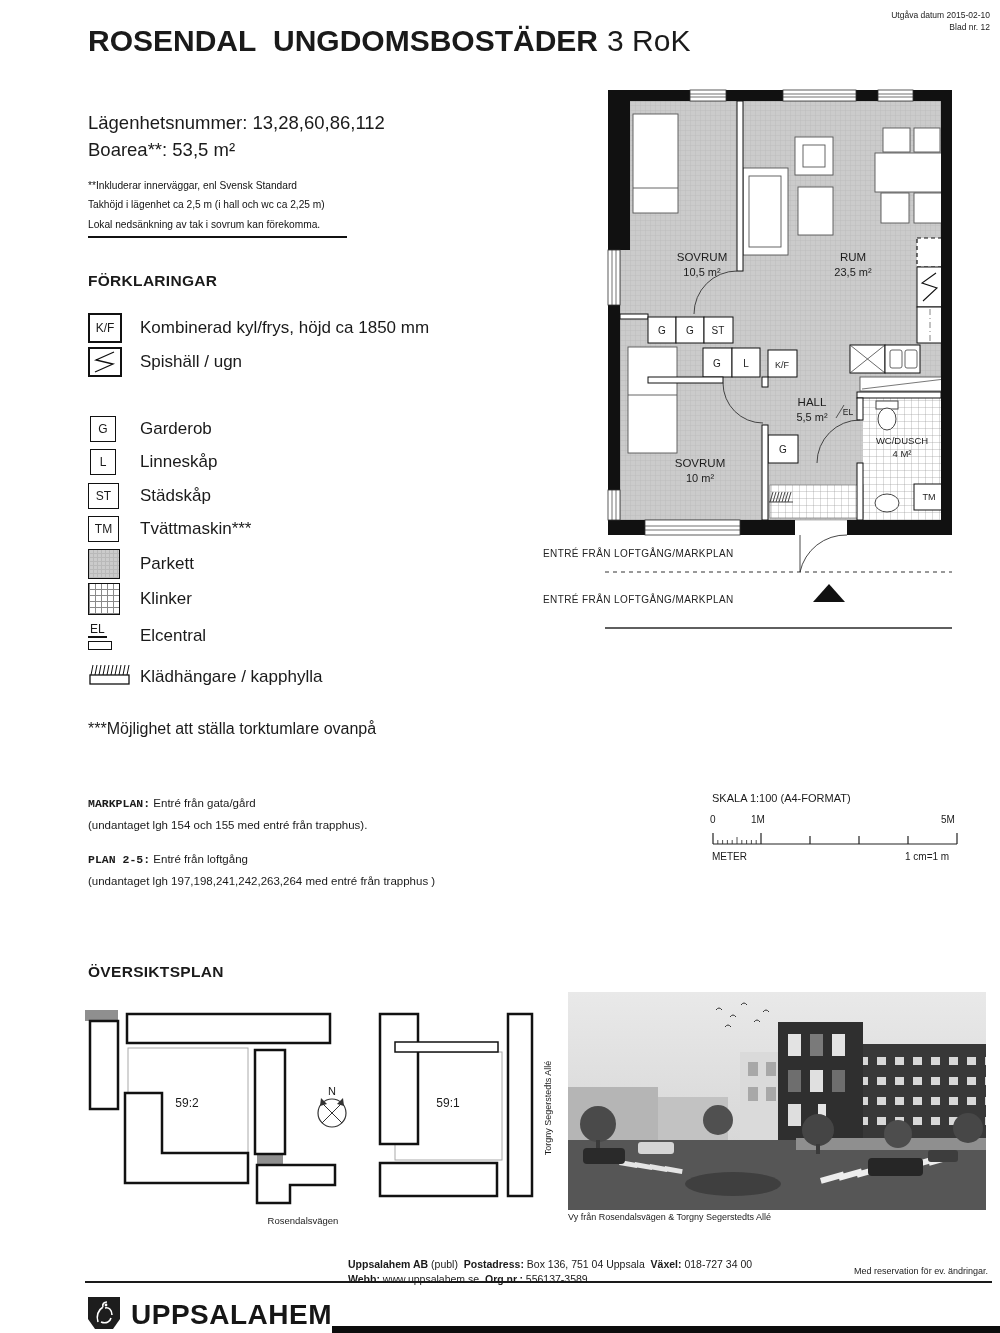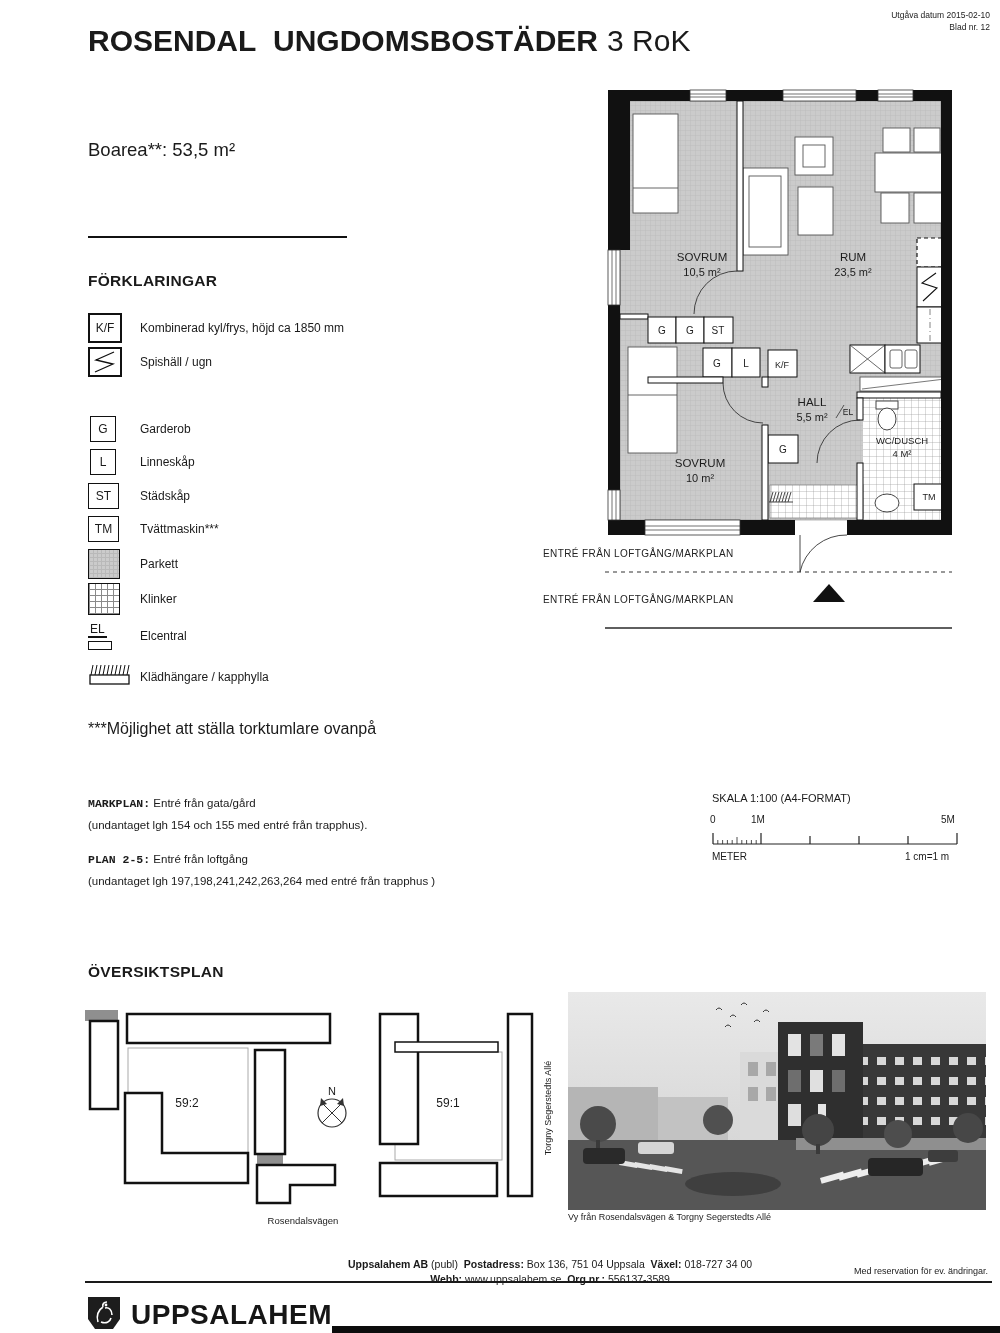--- a/index.html
+++ b/index.html
@@ -9,21 +9,21 @@
   .doc-meta{right:10px;top:9px;text-align:right;font-size:8.5px;line-height:12px;color:#222;}
   .title{left:88px;top:24px;font-size:30px;font-weight:700;letter-spacing:0;white-space:nowrap;}
   .title .suffix{font-weight:400;margin-left:9px;}
   .apt{left:88px;top:112px;font-size:18.5px;}
   .area{left:88px;top:139px;font-size:18.5px;}
   .notes{left:88px;top:176px;font-size:10.2px;line-height:19.4px;color:#111;}
   .divider{left:88px;top:236px;width:259px;border-top:2px solid #111;}
   .leg-head{left:88px;top:272px;font-size:15.5px;font-weight:700;letter-spacing:.3px;}
   .leg-row{position:absolute;left:88px;display:flex;align-items:center;}
   .leg-ic{width:52px;flex:0 0 52px;display:flex;align-items:center;}
-  .leg-lab{font-size:12px;white-space:nowrap;}
+  .leg-lab{font-size:17px;white-space:nowrap;}
   .sym-box{box-sizing:border-box;border:2px solid #111;background:#fff;display:flex;align-items:center;justify-content:center;font-size:12px;}
   .sym-kf{width:34px;height:30px;}
   .sym-sq{width:26px;height:26px;border-width:1.5px;margin-left:2px;}
   .sym-wd{width:31px;height:26px;border-width:1.5px;}
   .sym-dash{width:33px;height:31px;border:2px dashed #111;background:#fff;}
   .sw-parkett{width:30px;height:28px;border:1.5px solid #111;
      background-image:repeating-linear-gradient(0deg,#b9b9b9 0 1px,transparent 1px 4px),
                       repeating-linear-gradient(90deg,#b9b9b9 0 1px,transparent 1px 4px);
      background-color:#cbcbcb;}
   .sw-klinker{width:30px;height:30px;border:1.5px solid #111;
@@ -38,38 +38,44 @@
   .blk{font-size:11.5px;line-height:16px;white-space:nowrap;}
   .blk b{font-weight:700;font-family:Liberation Mono, monospace;}
   .scale-title{left:712px;top:792px;font-size:11px;}
   .scale-num{font-size:10px;}
   .ovh{left:88px;top:963px;font-size:15.5px;font-weight:700;letter-spacing:.3px;}
   .caption{left:568px;top:1212px;width:418px;font-size:9px;color:#222;}
   .disclaimer{right:12px;top:1266px;font-size:9px;color:#222;}
   .footrule{left:85px;top:1281px;width:907px;border-top:2px solid #1a1a1a;}
   .logo{left:85px;top:1294px;display:flex;align-items:center;gap:8px;}
   .logo-text{font-size:28px;font-weight:700;letter-spacing:.5px;color:#161616;}
-  .contact{left:348px;top:1257px;font-size:10.5px;line-height:15px;white-space:nowrap;text-align:center;}
+  .contact{left:348px;top:1257px;font-size:10.5px;line-height:15px;white-space:nowrap;}
   .contact b{font-weight:700;}
   .botbar{left:332px;top:1326px;width:668px;height:7px;background:#0d0d0d;}
 </style>
 </head>
 <body>
 
 <div class="page">
 
   <div class="abs doc-meta">
     <div>Utgåva datum 2015-02-10</div>
     <div>Blad nr. 12</div>
   </div>
   <div class="abs title">
     <span>ROSENDAL&nbsp; UNGDOMSBOSTÄDER</span><span class="suffix">3 RoK</span>
   </div>
 
+  <div class="abs apt">Lägenhetsnummer: 13,28,60,86,112</div>
   <div class="abs area">Boarea**: 53,5 m²</div>
+  <div class="abs notes">
+    <div>**Inkluderar innerväggar, enl Svensk Standard</div>
+    <div>Takhöjd i lägenhet ca 2,5 m (i hall och wc ca 2,25 m)</div>
+    <div>Lokal nedsänkning av tak i sovrum kan förekomma.</div>
+  </div>
   <div class="abs divider"></div>
 
   <div class="abs leg-head">FÖRKLARINGAR</div>
 
   <div class="leg-row" style="top:313px">
     <span class="leg-ic">
         <span class="sym-box sym-kf">K/F</span>
       </span>
     <span class="leg-lab">Kombinerad kyl/frys, höjd ca 1850 mm</span>
   </div>

